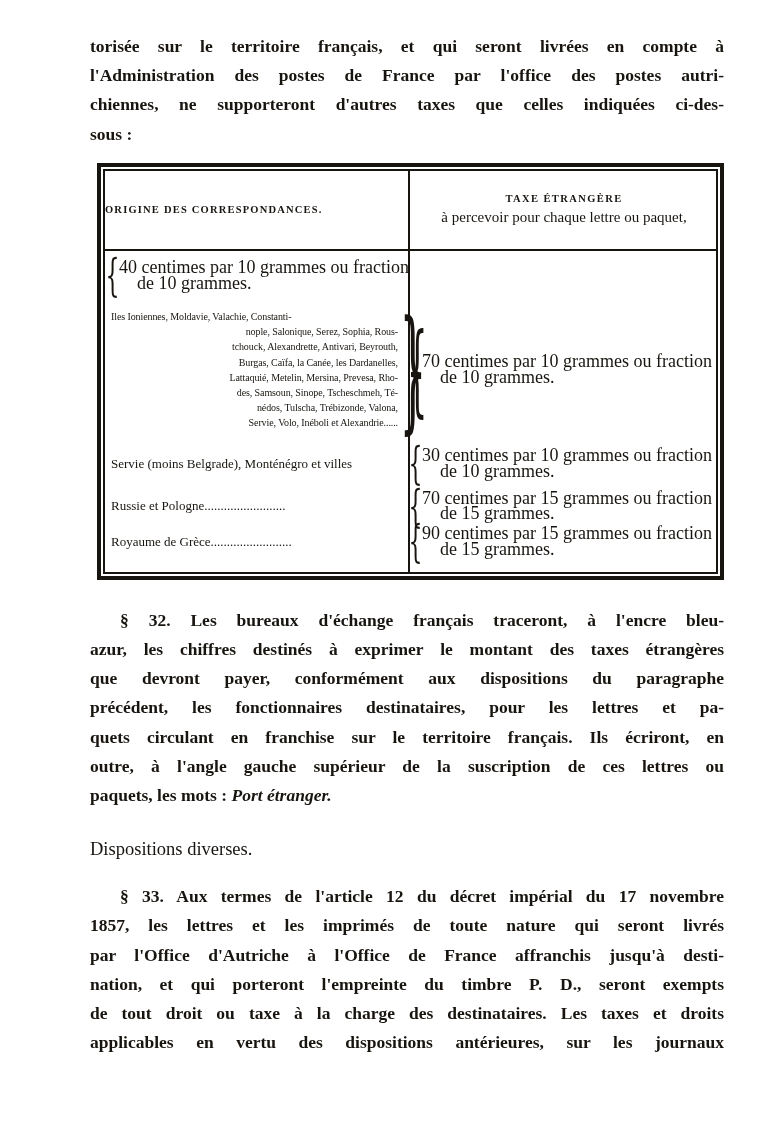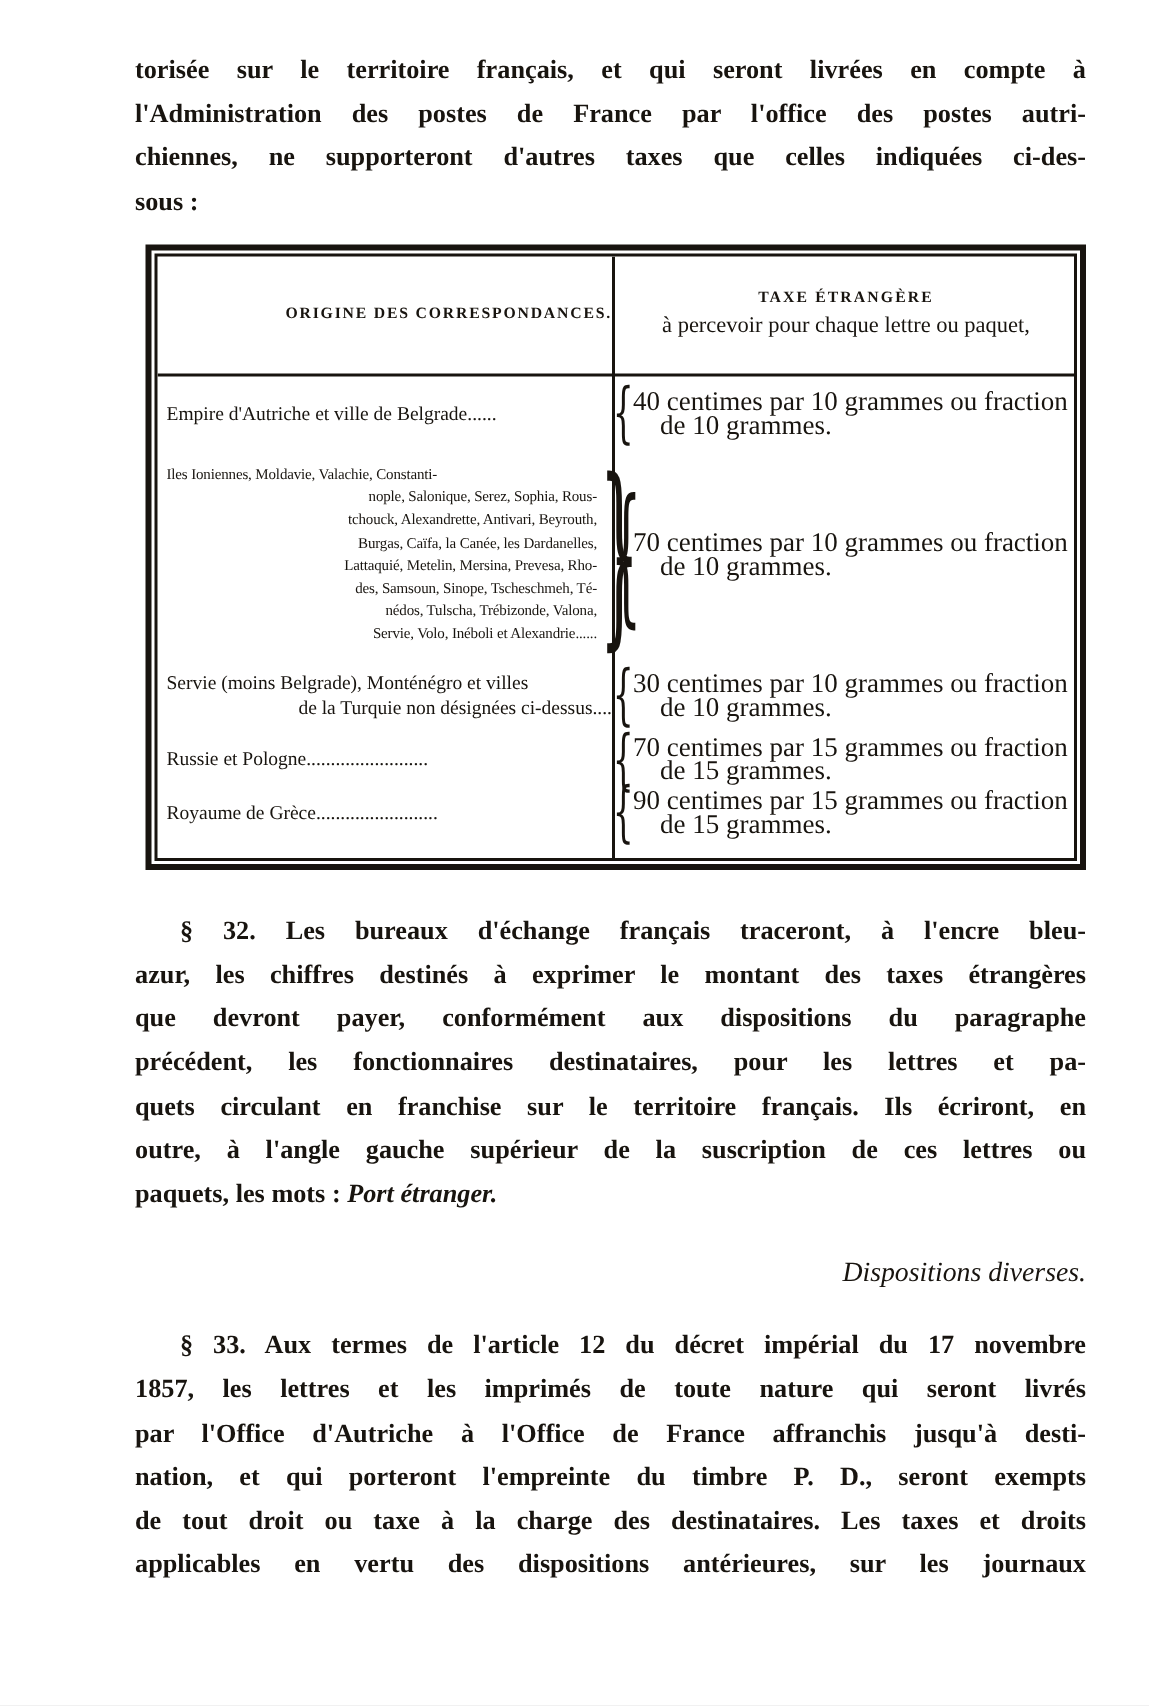--- a/index.html
+++ b/index.html
@@ -18,35 +18,35 @@
     text-align:justify;text-align-last:justify;
     white-space:normal;
   }
   .t-line.t-last{text-align-last:left;}
   [data-first-indent] .t-line:first-child{padding-left:30px;}
   .p32{margin-top:26px;}
   .p33{margin-top:20px;}
   .t-line i{font-style:italic;}
   
   .sec-head{
-    margin-top:26px;width:634px;text-align:right;
-    font-style:italic;font-size:18.5px;line-height:26px;
+    margin-top:26px;width:634px;text-align:left;
+    font-size:18.5px;line-height:26px;
   }
   
   .tbl{
     margin-top:14px;margin-left:7px;width:627px;box-sizing:border-box;
     border:4px solid var(--ink,#14110e);padding:2px;background:var(--paper,#fff);
   }
   .tbl-inner{
     border:2px solid var(--ink,#14110e);position:relative;height:405px;
     box-sizing:border-box;overflow:hidden;
   }
   .vdiv{position:absolute;top:0;bottom:0;left:303px;width:2px;background:var(--ink,#14110e);}
   .thead{display:flex;height:80px;border-bottom:2px solid var(--ink,#14110e);align-items:center;box-sizing:border-box;}
-  .hc1{width:303px;text-align:right;font-weight:bold;font-size:10.5px;letter-spacing:1.2px;}
+  .hc1{width:303px;text-align:left;font-weight:bold;font-size:10.5px;letter-spacing:1.2px;}
   .hc2{flex:1;text-align:center;padding-left:4px;}
   .hc2 .h-title{font-weight:bold;font-size:10.5px;letter-spacing:1.4px;margin-bottom:5px;}
   .hc2 .h-sub{font-size:15px;}
   .trow{display:flex;align-items:center;box-sizing:border-box;}
   .trow-0{height:50px;}
   .trow-1{height:138px;}
   .trow-2{height:50px;}
   .trow-3{height:35px;}
   .trow-4{height:36px;}
   .cell{box-sizing:border-box;}
@@ -82,25 +82,20 @@
       <div class="vdiv"></div>
       <div class="thead">
         <div class="hc1">ORIGINE DES CORRESPONDANCES.</div>
         <div class="hc2">
           <div class="h-title">TAXE ÉTRANGÈRE</div>
           <div class="h-sub">à percevoir pour chaque lettre ou paquet,</div>
         </div>
       </div>
       <div>
           <div class="trow trow-0">
-            <div class="cell origin">
-              <div class="origin-text">
-                <div class="oline">Empire d'Autriche et ville de Belgrade......</div>
-              </div>
-            </div>
             <div class="cell tax">
               <span class="brace lbrace">{</span>
               <div class="tax-text">40 centimes par 10 grammes ou fraction de 10 grammes.</div>
             </div>
           </div>
           <div class="trow trow-1">
             <div class="cell origin">
               <div class="origin-text">
                 <div class="oline">Iles Ioniennes, Moldavie, Valachie, Constanti-</div>
                 <div class="oline cont">nople, Salonique, Serez, Sophia, Rous-</div>
@@ -115,21 +110,20 @@
             </div>
             <div class="cell tax">
               <span class="brace lbrace">{</span>
               <div class="tax-text">70 centimes par 10 grammes ou fraction de 10 grammes.</div>
             </div>
           </div>
           <div class="trow trow-2">
             <div class="cell origin">
               <div class="origin-text">
                 <div class="oline">Servie (moins Belgrade), Monténégro et villes</div>
-                <div class="oline cont">de la Turquie non désignées ci-dessus....</div>
               </div>
             </div>
             <div class="cell tax">
               <span class="brace lbrace">{</span>
               <div class="tax-text">30 centimes par 10 grammes ou fraction de 10 grammes.</div>
             </div>
           </div>
           <div class="trow trow-3">
             <div class="cell origin">
               <div class="origin-text">

